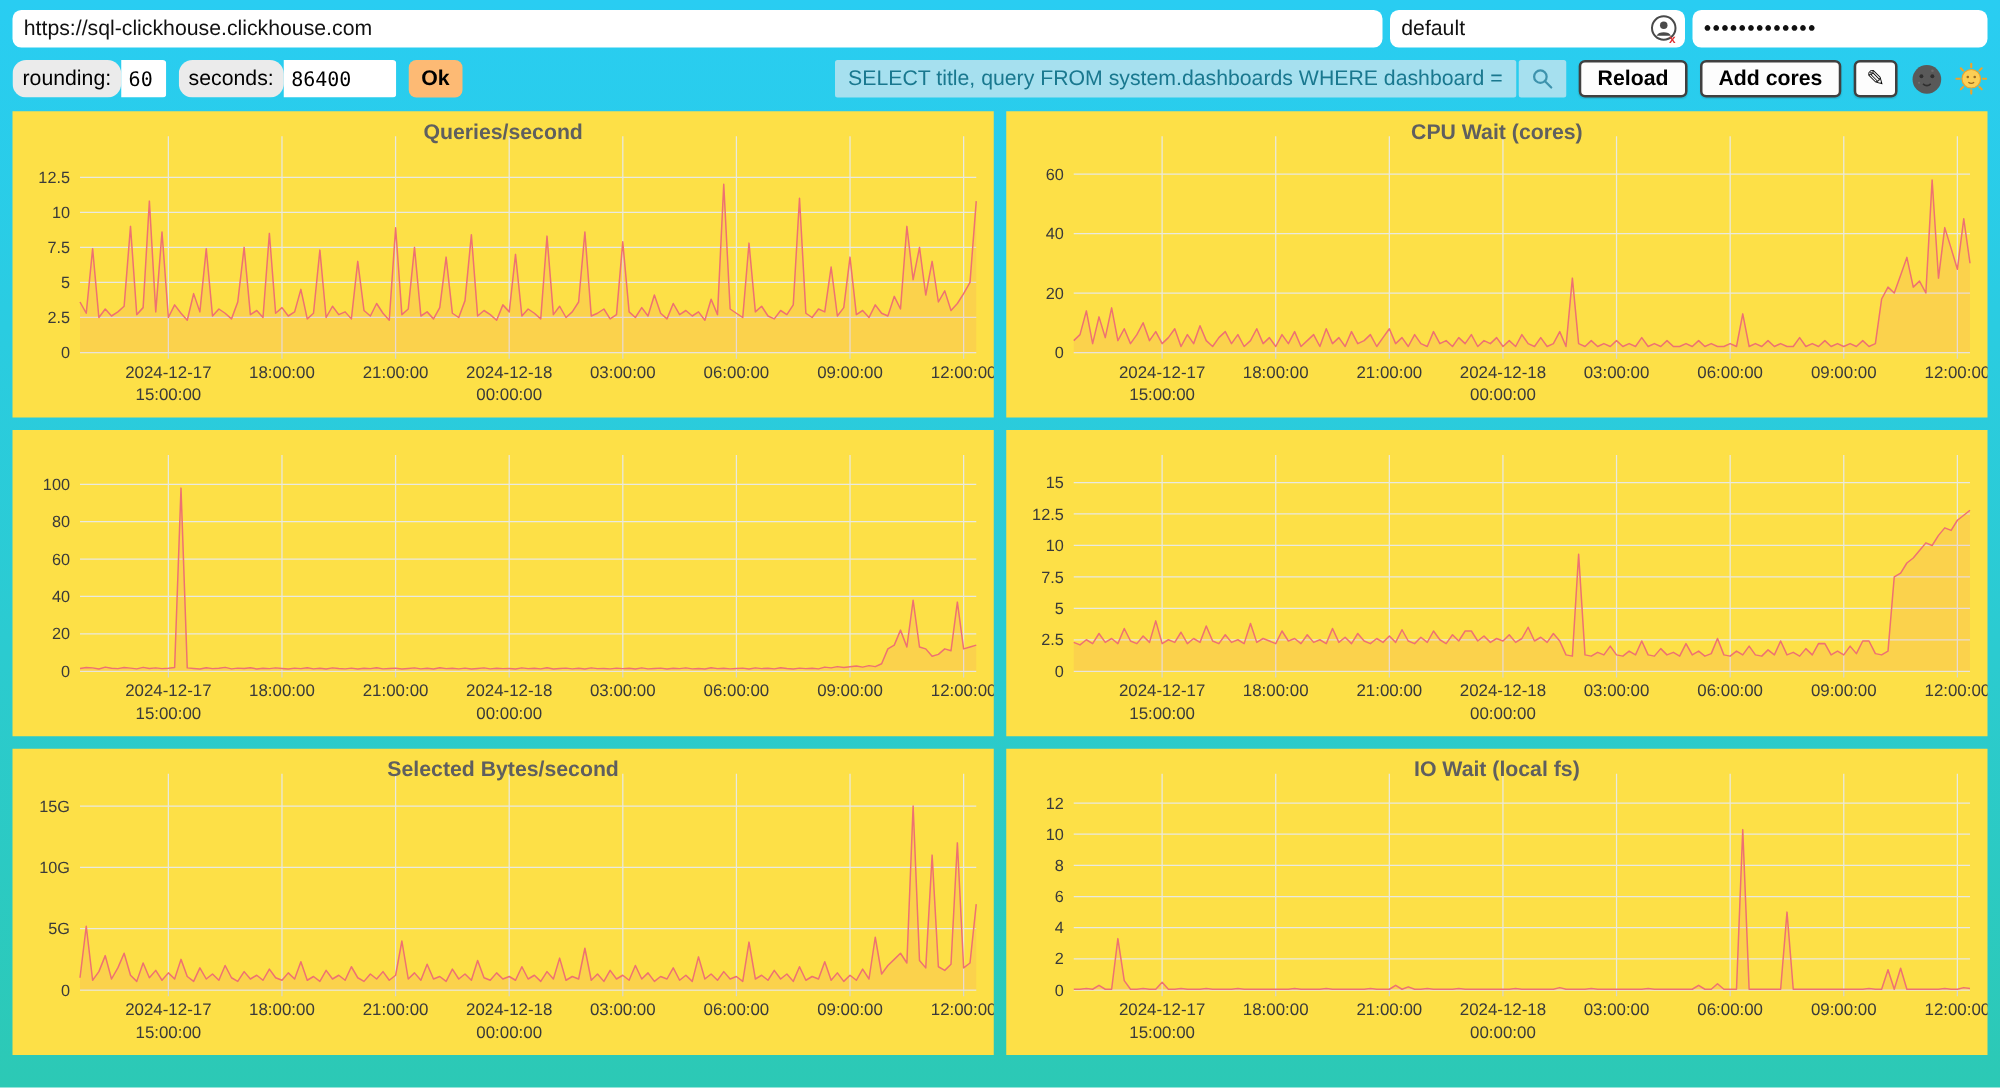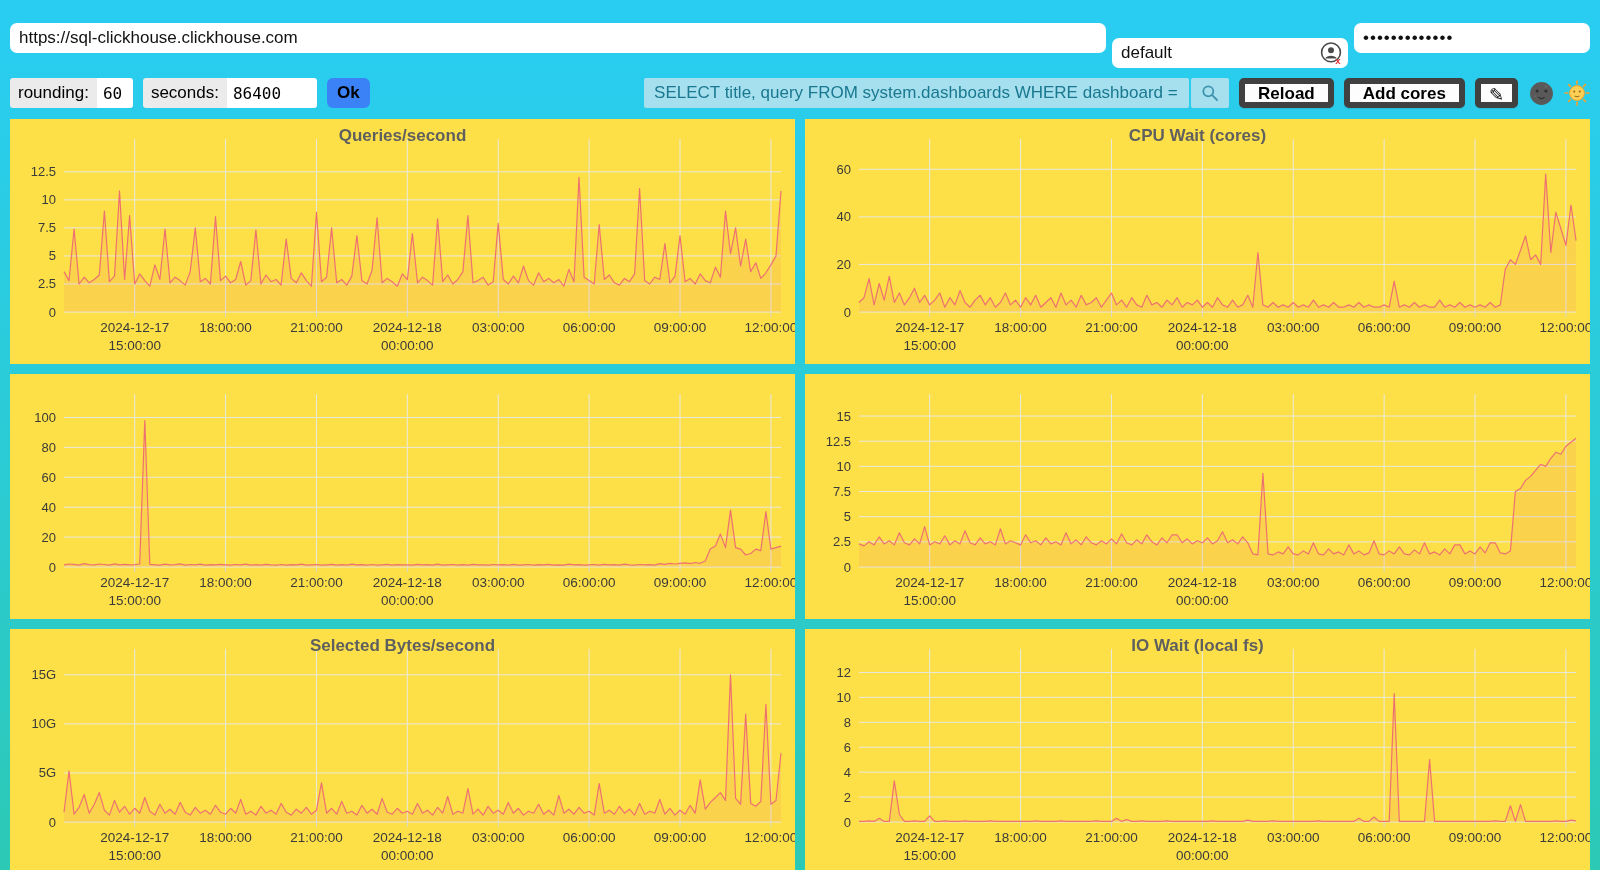--- a/index.html
+++ b/index.html
@@ -7,41 +7,41 @@
     width:1600px;height:870px;overflow:hidden;
     background:linear-gradient(180deg,#29cdf2 0%,#2bcbd0 60%,#2cc9b5 100%);
     font-family:"Liberation Sans",sans-serif;
   }
   
   .row1{display:flex;gap:6px;padding:8px 10px 0 10px;align-items:center;}
   .row1 input{height:30px;border:none;outline:none;border-radius:7px;
     font-size:17px;color:#111;padding:0 9px;background:#fff;
     font-family:"Liberation Sans",sans-serif;box-sizing:border-box;}
   .url{flex:1;}
-  .userwrap{position:relative;width:236px;margin-top:30px;}
+  .userwrap{position:relative;width:236px;}
   .userwrap input{width:100%;}
   .pm-icon{position:absolute;right:5px;top:3px;width:24px;height:24px;cursor:pointer;}
   .pass{width:236px;letter-spacing:1px;}
   
   .row2{display:flex;gap:10px;padding:9px 10px 0 10px;align-items:center;height:32px;}
   .param{display:flex;border-radius:3px;overflow:hidden;height:30px;}
-  .plabel{background:#ebebeb;color:#000;font-size:17px;display:flex;align-items:center;padding:0 8px;}
+  .plabel{background:#ebebeb;color:#000;font-size:17px;display:flex;align-items:center;padding:0 8px;border-radius:11px;}
   .pvalue{border:none;outline:none;background:#fff;font-family:"DejaVu Sans Mono",monospace;
     font-size:16px;padding:0 6px;height:30px;box-sizing:border-box;}
   .w-small{width:36px;}
   .w-mid{width:90px;}
-  .ok{background:#3b82f6;border:none;border-radius:6px;font-weight:700;font-size:17px;
+  .ok{background:#fdba74;border:none;border-radius:6px;font-weight:700;font-size:17px;
     height:30px;padding:0 10px;cursor:pointer;font-family:"Liberation Sans",sans-serif;}
   .spacer{flex:1;}
   .sql{width:545px;height:30px;border:none;outline:none;background:#a6e0ef;color:#19788f;
     font-size:17px;padding:0 10px;border-radius:2px;box-sizing:border-box;
     font-family:"Liberation Sans",sans-serif;}
   .search{width:38px;height:30px;border:none;background:#a6e0ef;border-radius:2px;
     display:flex;align-items:center;justify-content:center;cursor:pointer;margin-left:-8px;}
-  .btn{background:#fdfdfd;border:6px solid #404040;border-radius:5px;font-weight:700;
+  .btn{background:#fdfdfd;border:2px solid #404040;border-radius:5px;font-weight:700;
     font-size:17px;height:30px;padding:0 13px;cursor:pointer;color:#000;
     box-shadow:0 1px 1px rgba(0,0,0,.10);font-family:"Liberation Sans",sans-serif;}
   .iconbtn{padding:0 8px;font-size:18px;font-weight:400;}
   .theme{width:26px;height:26px;display:flex;align-items:center;justify-content:center;cursor:pointer;}
   
   .charts{display:grid;grid-template-columns:1fr 1fr;gap:10px;padding:10px;}
   .card{background:#fde047;height:245px;position:relative;}
   .chart-title{position:absolute;top:7px;left:0;right:0;text-align:center;
     font-size:17px;font-weight:700;color:#5f5f5f;z-index:2;}
   svg.plot{position:absolute;left:0;top:0;width:100%;height:100%;font-family:"Liberation Sans",sans-serif;}

